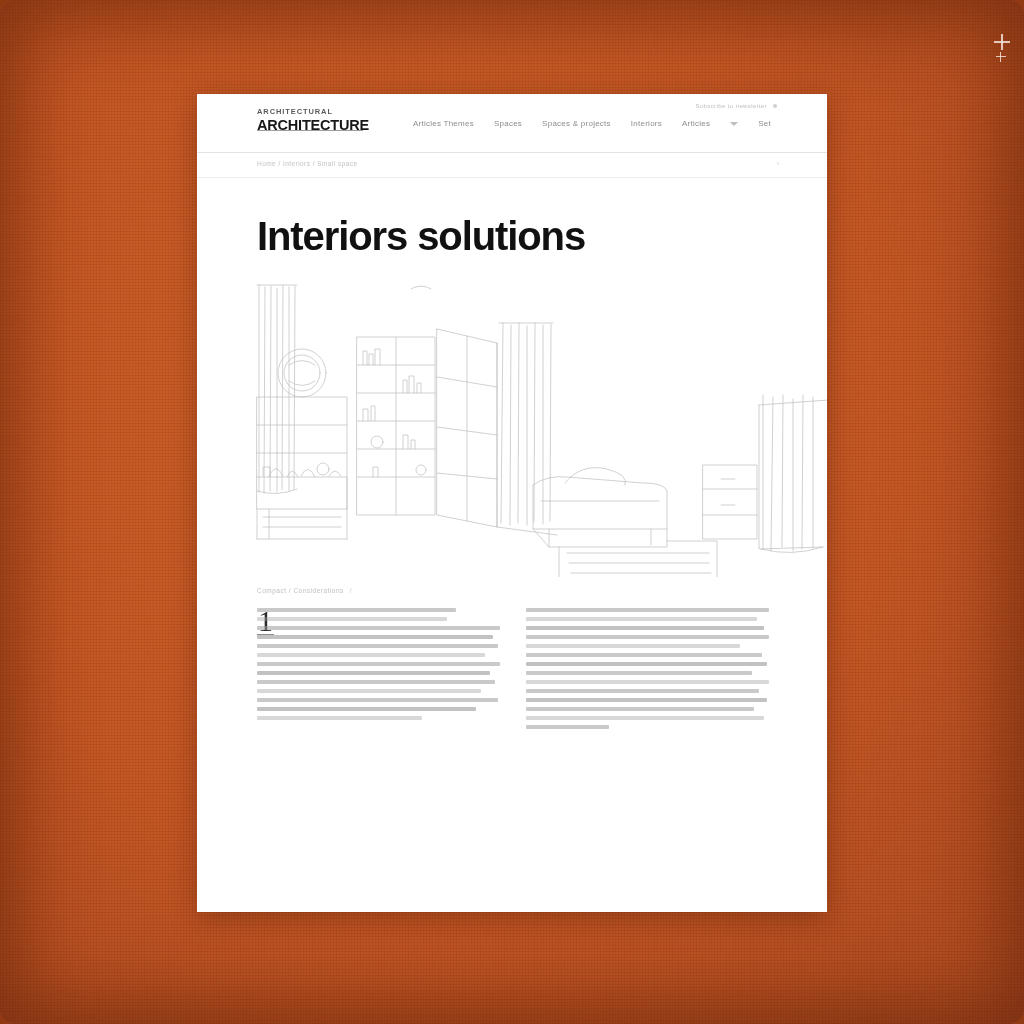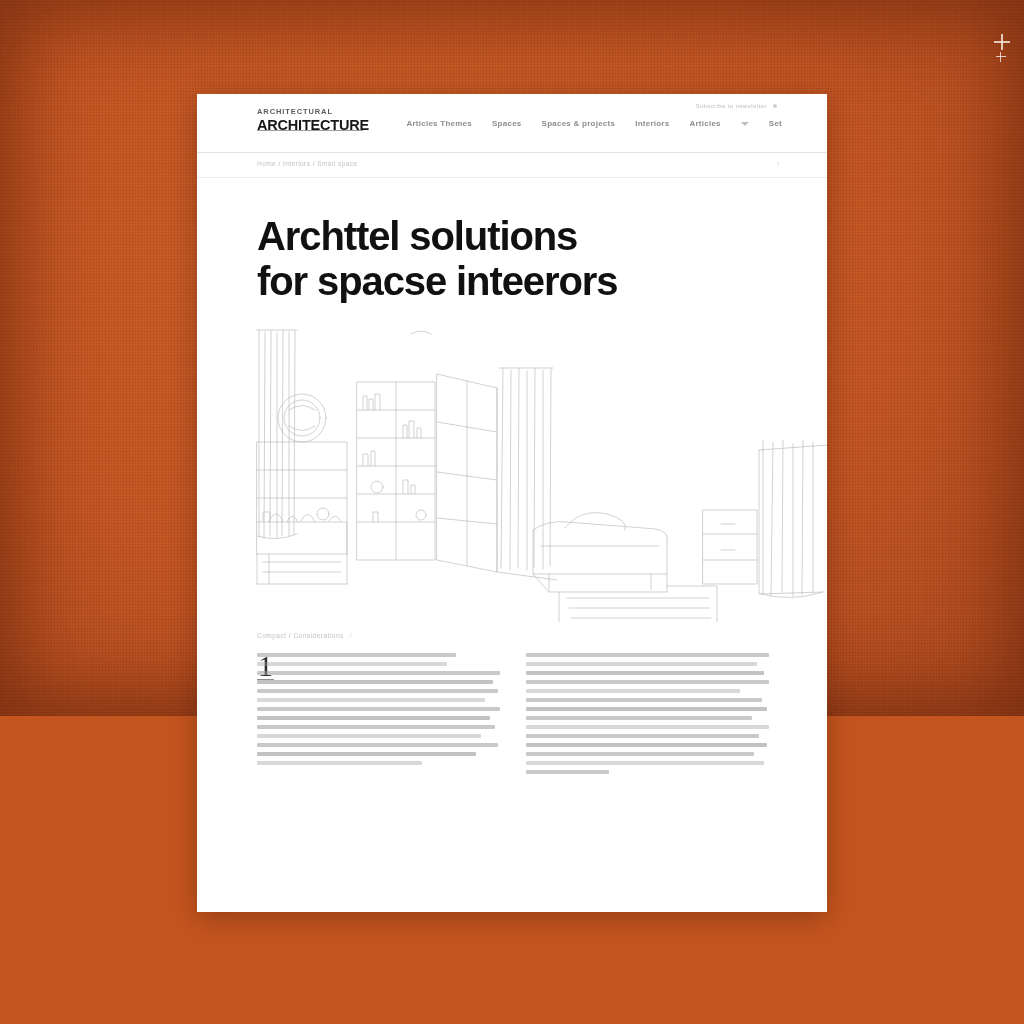--- a/index.html
+++ b/index.html
@@ -11,25 +11,26 @@
     height: 1024px;
     overflow: hidden;
     font-family: "Liberation Sans", sans-serif;
     background: #c4551f;
   }
 
   
   #canvas {
     position: relative;
     width: 1024px;
-    height: 716px;
+    height: 1024px;
     background:
       repeating-linear-gradient(0deg, rgba(0,0,0,0.045) 0px, rgba(0,0,0,0.045) 1px, rgba(255,255,255,0.02) 1px, rgba(255,255,255,0.02) 3px),
       repeating-linear-gradient(90deg, rgba(0,0,0,0.035) 0px, rgba(0,0,0,0.035) 1px, rgba(255,255,255,0.015) 1px, rgba(255,255,255,0.015) 3px),
       radial-gradient(ellipse at 42% 40%, #cc5c24 0%, #c2521e 55%, #a8441a 100%);
+    border-radius: 16px;
   }
   
   #vignette {
     position: absolute;
     inset: 0;
     box-shadow: inset 0 0 70px 18px rgba(90,30,8,0.55);
     pointer-events: none;
   }
 
   
@@ -77,26 +78,25 @@
     position: absolute;
     left: 0;
     right: 6px;
     bottom: 1px;
     height: 1px;
     background: rgba(40,40,40,0.45);
   }
 
   .top-nav {
     position: absolute;
-    right: 45px;
+    right: 56px;
     top: 25px;
     display: flex;
     align-items: center;
     gap: 20px;
-    font-weight: bold;
   }
   .nav-link {
     font-size: 8px;
     color: #8d8d8d;
     letter-spacing: 0.25px;
     white-space: nowrap;
   }
   .nav-caret {
     width: 0;
     height: 0;
@@ -273,22 +273,21 @@
         <span class="nav-link">Set</span>
       </nav>
     </div>
 
     <div class="crumb-bar">
       <span class="crumb">Home / Interiors / Small space</span>
       <span class="crumb-arrow">›</span>
     </div>
 
     <h1 class="headline">
-      <span class="line">Archttel solutions</span>
-      <span class="line">for spacse inteerors</span>
+      <span class="line">Interiors solutions</span>
     </h1>
 
     <div class="illo-wrap">
       <svg width="630" height="300" viewBox="0 0 630 300">
         <g fill="none" stroke="#bdbdbd" stroke-width="0.7" stroke-linejoin="round" stroke-linecap="round">
 
           <path d="M62 8 L62 215 M68 10 L67 216 M74 9 L73 214 M80 11 L80 215 M86 8 L85 213 M92 10 L92 214 M98 9 L97 212"></path>
           <path d="M60 8 L100 8"></path>
           <path d="M60 214 Q80 220 100 212"></path>
 

